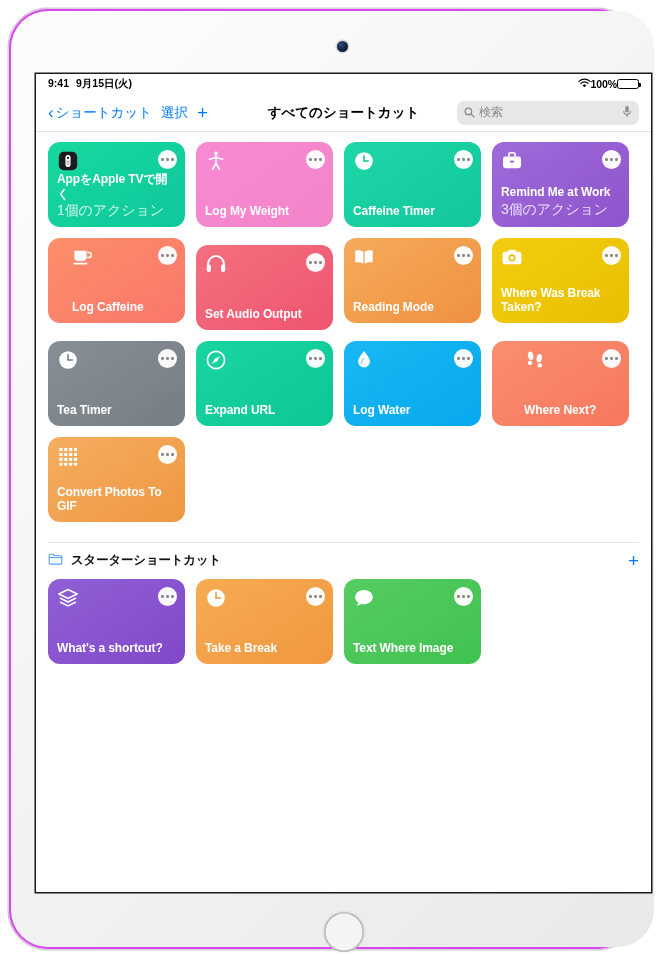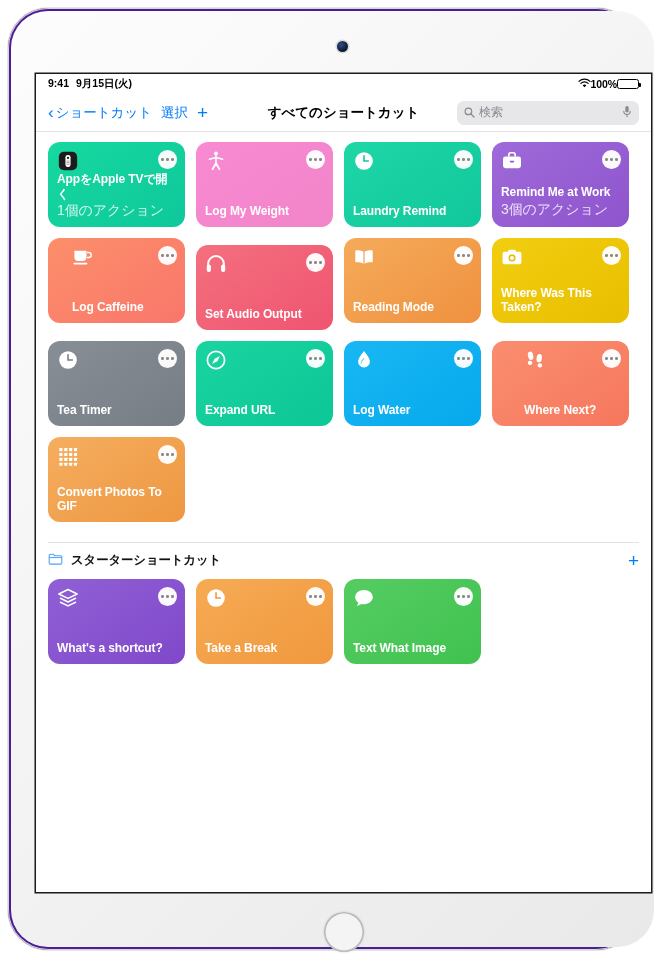--- a/index.html
+++ b/index.html
@@ -9,21 +9,21 @@
     font-family: "Liberation Sans", "DejaVu Sans", sans-serif;
     overflow: hidden;
   }
   #root { position: relative; width: 665px; height: 958px; background: #fff; }
 
   
   .device {
     position: absolute; left: 8px; top: 8px;
     width: 629px; height: 942px;
     border-radius: 40px;
-    background: #4c1d95;
+    background: #d946ef;
     box-shadow: inset 0 0 0 1px #d6d6d6, 0 0 0 1px #e4e4e4;
   }
   .device-inner {
     position: absolute; left: 3px; top: 3px;
     width: 643px; height: 936px;
     border-radius: 37px;
     background: linear-gradient(135deg,#fdfdfd 0%,#f2f2f2 55%,#e9e9e9 100%);
   }
   .camera {
     position: absolute; left: 326px; top: 30px;
@@ -256,21 +256,21 @@
                     <path d="M12 5.6V12h5.3" stroke="#00000000" stroke-width="0" fill="none"></path>
                     <rect x="11.2" y="5.4" width="1.7" height="7.2" rx="0.85" fill="currentColor"></rect>
                     <rect x="11.2" y="11.2" width="6.4" height="1.7" rx="0.85" fill="currentColor"></rect>
                   </svg></span>
                 <span class="card-dots">
                   <i></i>
                   <i></i>
                   <i></i>
                 </span>
                 <div class="card-body">
-                  <div class="card-title">Laundry Remind</div>
+                  <div class="card-title">Caffeine Timer</div>
                 </div>
               </div>
               <div class="card" style="background: linear-gradient(145deg, rgb(159, 106, 217) 0%, rgb(142, 84, 205) 100%);">
                 <span class="card-icon" style="color: rgb(142, 84, 205);"><svg viewBox="0 0 24 24" width="22" height="22">
                     <path d="M8.6 6.2V4.9a1.9 1.9 0 0 1 1.9-1.9h3a1.9 1.9 0 0 1 1.9 1.9v1.3" stroke="#ffffff" stroke-width="1.9" fill="none" stroke-linecap="round"></path>
                     <rect x="2.2" y="7.2" width="19.6" height="12.6" rx="2.6" fill="#ffffff"></rect>
                     <rect x="9.6" y="11.6" width="4.8" height="1.9" rx="0.9" fill="currentColor"></rect>
                   </svg></span>
                 <span class="card-dots">
                   <i></i>
@@ -331,21 +331,21 @@
                     <path d="M8.6 4.1h6.8l1.2 2.1h3.3a2.4 2.4 0 0 1 2.4 2.4v8.9a2.4 2.4 0 0 1-2.4 2.4H4.1a2.4 2.4 0 0 1-2.4-2.4V8.6a2.4 2.4 0 0 1 2.4-2.4h3.3z" fill="#ffffff"></path>
                     <circle cx="12" cy="13" r="3.9" fill="currentColor"></circle>
                     <circle cx="12" cy="13" r="2.2" fill="#ffffff"></circle>
                   </svg></span>
                 <span class="card-dots">
                   <i></i>
                   <i></i>
                   <i></i>
                 </span>
                 <div class="card-body">
-                  <div class="card-title">Where Was This Taken?</div>
+                  <div class="card-title">Where Was Break Taken?</div>
                 </div>
               </div>
               <div class="card" style="background: linear-gradient(145deg, rgb(135, 142, 150) 0%, rgb(118, 125, 133) 100%);">
                 <span class="card-icon" style="color: rgb(118, 125, 133);"><svg viewBox="0 0 24 24" width="22" height="22">
                     <circle cx="12" cy="12" r="9.6" fill="#ffffff"></circle>
                     <path d="M12 5.6V12h5.3" stroke="#00000000" stroke-width="0" fill="none"></path>
                     <rect x="11.2" y="5.4" width="1.7" height="7.2" rx="0.85" fill="currentColor"></rect>
                     <rect x="11.2" y="11.2" width="6.4" height="1.7" rx="0.85" fill="currentColor"></rect>
                   </svg></span>
                 <span class="card-dots">
@@ -478,21 +478,21 @@
               <div class="card" style="background: linear-gradient(145deg, rgb(85, 204, 98) 0%, rgb(64, 194, 79) 100%);">
                 <span class="card-icon" style="color: rgb(64, 194, 79);"><svg viewBox="0 0 24 24" width="22" height="22">
                     <path d="M12 3.2c5.4 0 9.6 3.4 9.6 7.8s-4.2 7.8-9.6 7.8a12 12 0 0 1-2.6-.3l-5.1 2.2 1.5-3.6C3.6 15.7 2.4 13.5 2.4 11c0-4.4 4.2-7.8 9.6-7.8z" fill="#ffffff"></path>
                   </svg></span>
                 <span class="card-dots">
                   <i></i>
                   <i></i>
                   <i></i>
                 </span>
                 <div class="card-body">
-                  <div class="card-title">Text What Image</div>
+                  <div class="card-title">Text Where Image</div>
                 </div>
               </div>
             </div>
 
         </div>
       </div>
     </div>
   </div>
 </div>
 

